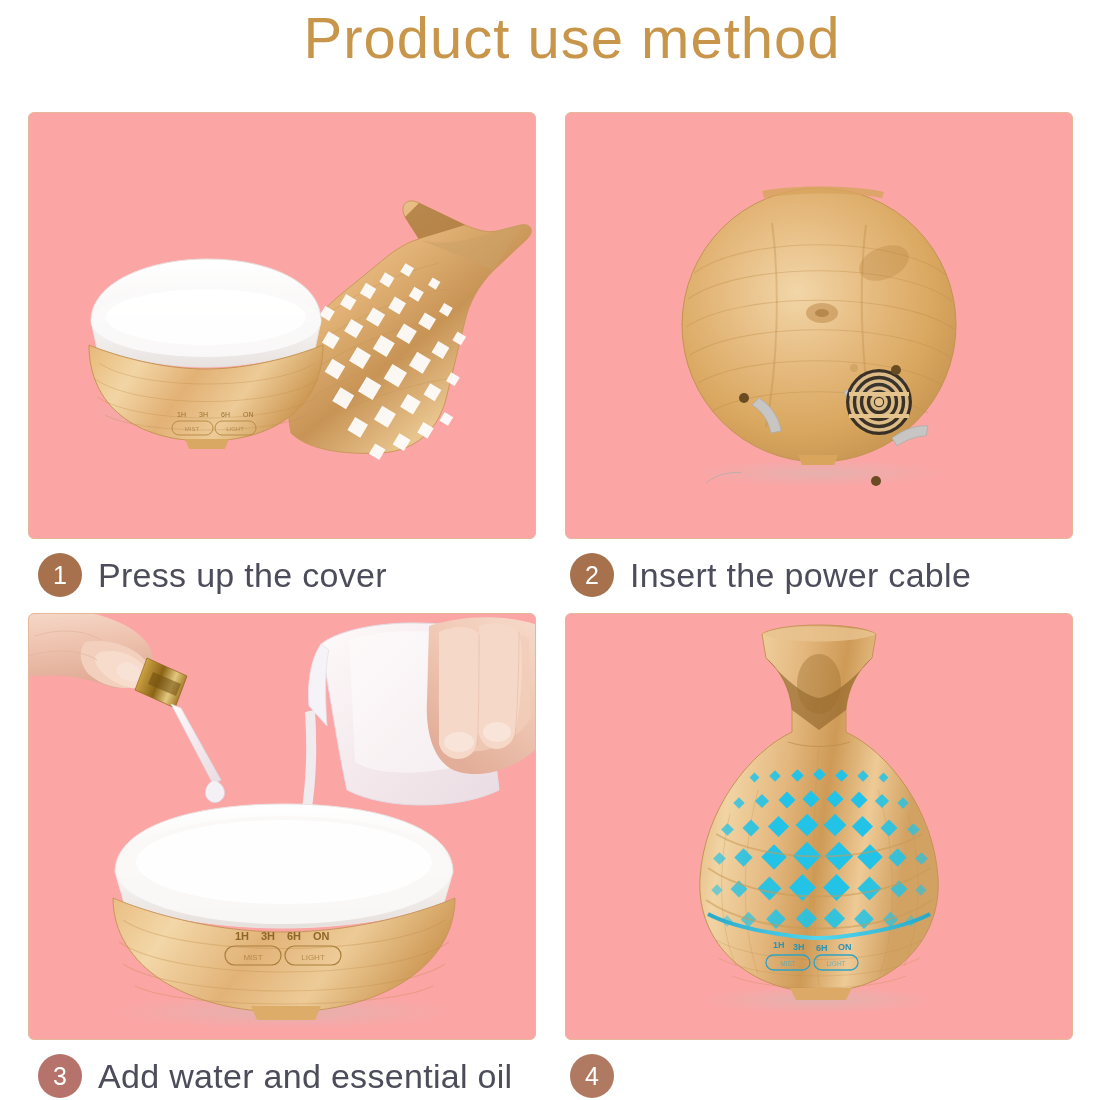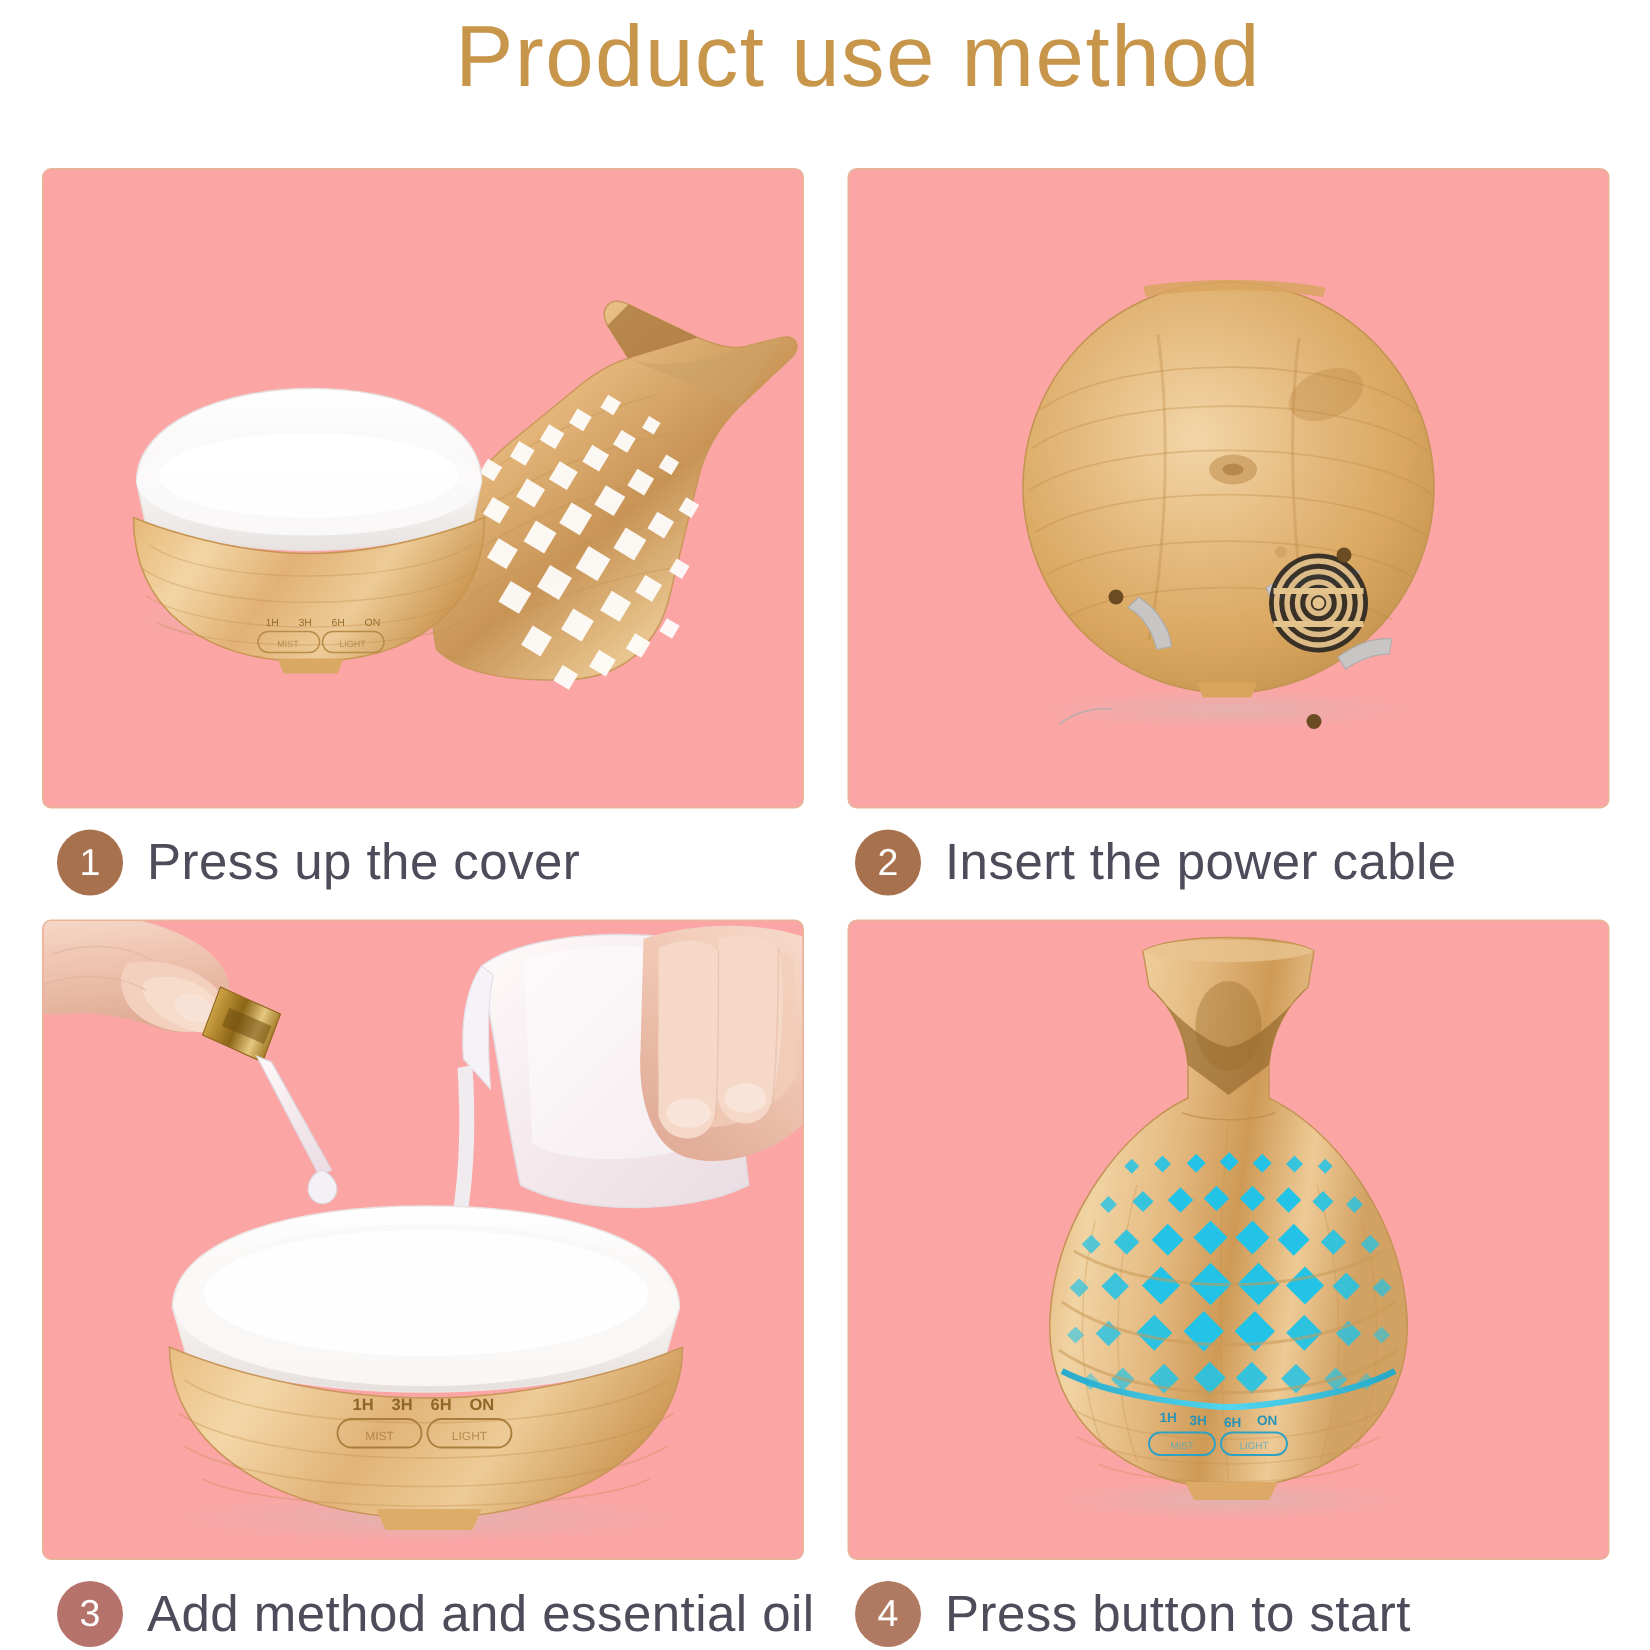--- a/index.html
+++ b/index.html
@@ -602,21 +602,20 @@
     <div class="step-text">Press up the cover</div>
   </div>
 
   <div class="caption c2">
     <div class="step-num" style="background:#A8714E">2</div>
     <div class="step-text">Insert the power cable</div>
   </div>
 
   <div class="caption c3">
     <div class="step-num" style="background:#B5736B">3</div>
-    <div class="step-text">Add method and essential oil</div>
+    <div class="step-text">Add water and essential oil</div>
   </div>
 
   <div class="caption c4">
     <div class="step-num" style="background:#B07A62">4</div>
-    <div class="step-text">Press button to start</div>
   </div>
 
 </div>
 
 </body></html>

